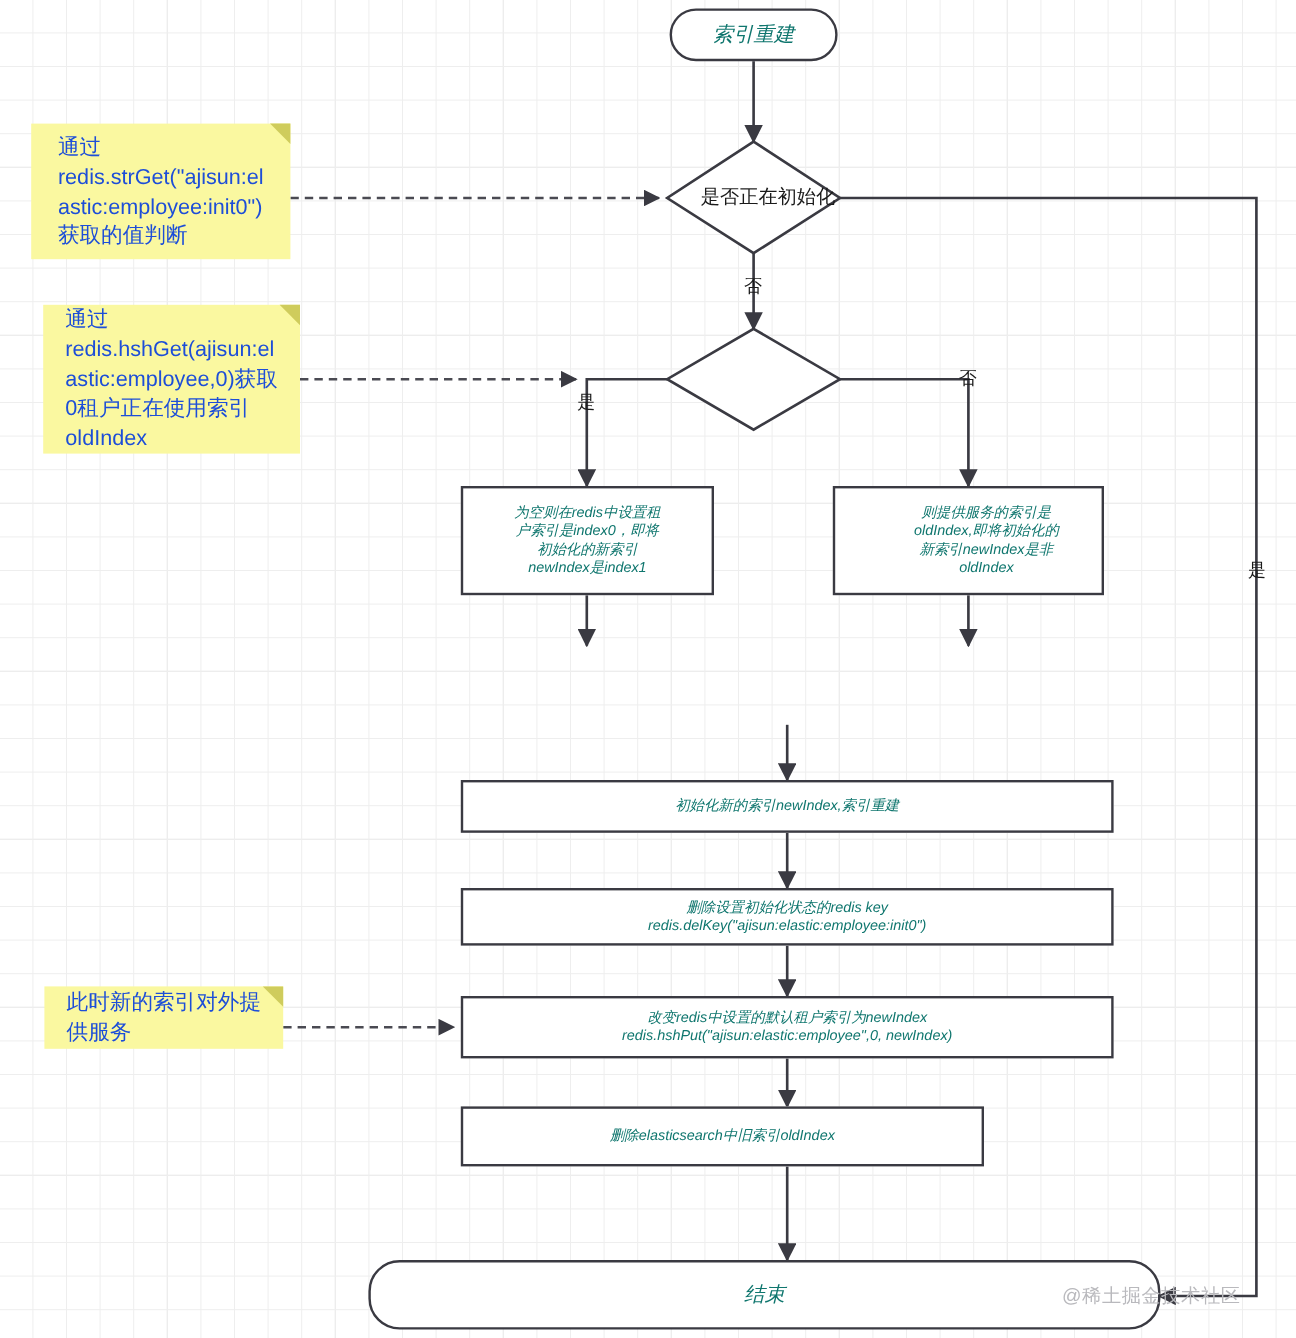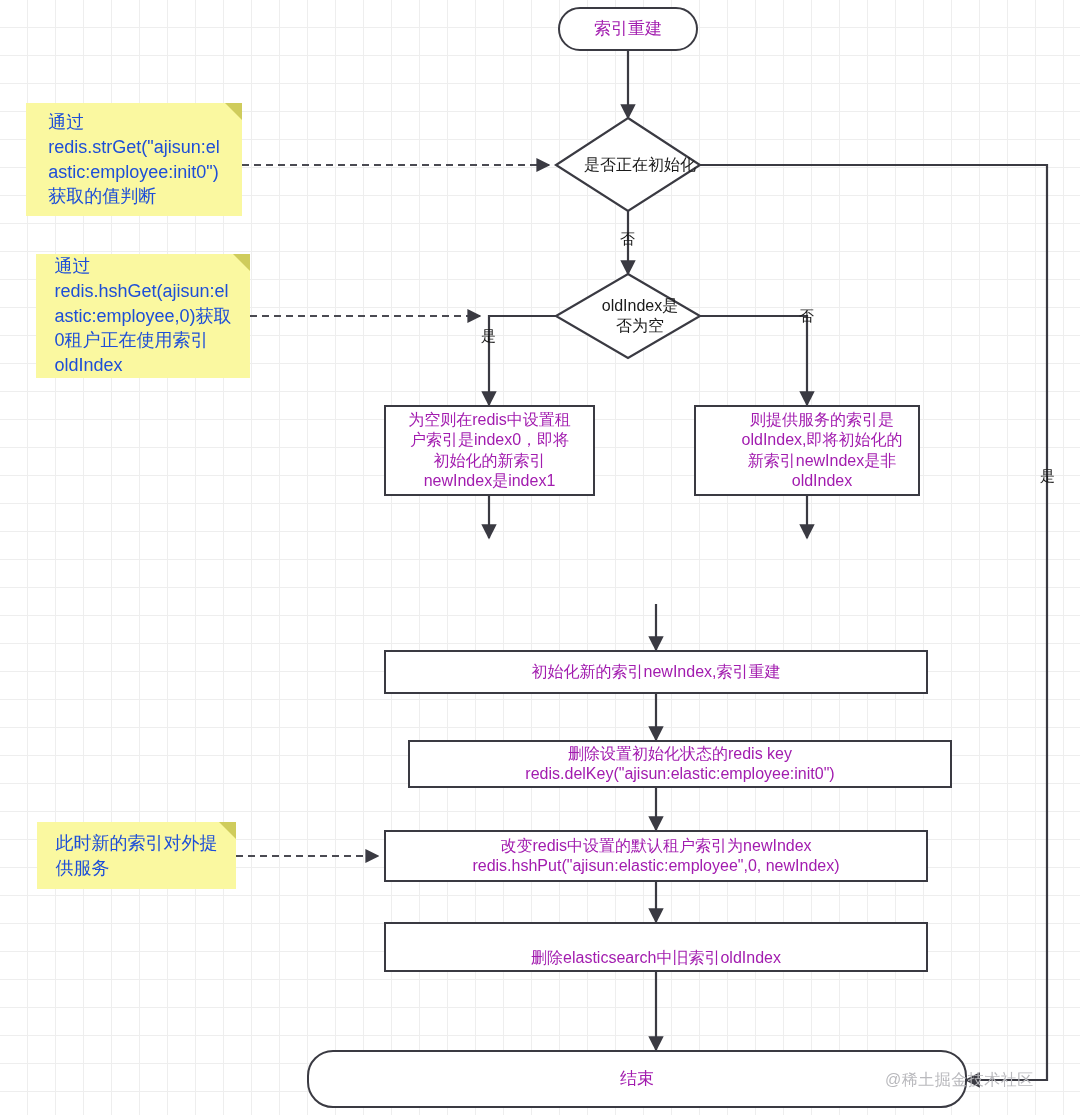--- a/index.html
+++ b/index.html
@@ -29,34 +29,35 @@
     height: 1115px;
     pointer-events: none;
   }
   .node {
     position: absolute;
     box-sizing: border-box;
     display: flex;
     align-items: center;
     justify-content: center;
     text-align: center;
-    color: #a21caf;
+    color: #0f766e;
     line-height: 1.28;
     white-space: pre-line;
+    font-style: italic;
   }
   .terminal {
     background: #ffffff;
     border: 2px solid #3a3a42;
     border-radius: 26px;
     font-size: 17px;
   }
   .process {
     background: #ffffff;
     border: 2px solid #3a3a42;
-    font-size: 16px;
+    font-size: 12px;
     padding: 2px 6px;
   }
   .decision-wrap {
     position: absolute;
   }
   .decision-label {
     position: absolute;
     left: 12px; top: 0;
     width: 100%;
     height: 100%;
@@ -159,55 +160,51 @@
   </svg>
 
   <div class="node terminal" style="left:558px; top:7px; width:140px; height:44px;">
     <span>索引重建</span>
   </div>
 
   <div class="decision-wrap" style="left:556px; top:118px; width:144px; height:93px;">
     <div class="decision-label">是否正在初始化</div>
   </div>
 
-  <div class="decision-wrap" style="left:556px; top:274px; width:144px; height:84px;">
-    <div class="decision-label">oldIndex是
-否为空</div>
-  </div>
 
   <div class="node process" style="left:384px; top:405px; width:211px; height:91px;">
     <span>为空则在redis中设置租
 户索引是index0，即将
 初始化的新索引
 newIndex是index1</span>
   </div>
 
   <div class="node process" style="left:694px; top:405px; width:226px; height:91px;padding-left:36px;">
     <span>则提供服务的索引是
 oldIndex,即将初始化的
 新索引newIndex是非
 oldIndex</span>
   </div>
 
 
   <div class="node process" style="left:384px; top:650px; width:544px; height:44px;">
     <span>初始化新的索引newIndex,索引重建</span>
   </div>
 
-  <div class="node process" style="left:384px; top:740px; width:544px; height:48px;margin-left:24px;">
+  <div class="node process" style="left:384px; top:740px; width:544px; height:48px;">
     <span>删除设置初始化状态的redis key
 redis.delKey("ajisun:elastic:employee:init0")</span>
   </div>
 
   <div class="node process" style="left:384px; top:830px; width:544px; height:52px;">
     <span>改变redis中设置的默认租户索引为newIndex
 redis.hshPut("ajisun:elastic:employee",0, newIndex)</span>
   </div>
 
-  <div class="node process" style="left:384px; top:922px; width:544px; height:50px;align-items:flex-end;">
+  <div class="node process" style="left:384px; top:922px; width:436px; height:50px;">
     <span>删除elasticsearch中旧索引oldIndex</span>
   </div>
 
   <div class="node terminal" style="left:307px; top:1050px; width:660px; height:58px;">
     <span>结束</span>
   </div>
 
   <div class="note" style="left:26px; top:103px; width:216px; height:113px;">
     <span class="fold"></span>
     <span>通过
@@ -218,21 +215,21 @@
 
   <div class="note" style="left:36px; top:254px; width:214px; height:124px;">
     <span class="fold"></span>
     <span>通过
 redis.hshGet(ajisun:el
 astic:employee,0)获取
 0租户正在使用索引
 oldIndex</span>
   </div>
 
-  <div class="note" style="left:37px; top:822px; width:199px; height:67px;">
+  <div class="note" style="left:37px; top:822px; width:199px; height:52px;">
     <span class="fold"></span>
     <span>此时新的索引对外提
 供服务</span>
   </div>
 
   <div class="edge-label" style="left:620px; top:231px;">否</div>
 
   <div class="edge-label" style="left:1040px; top:468px;">是</div>
 
   <div class="edge-label" style="left:481px; top:328px;">是</div>

